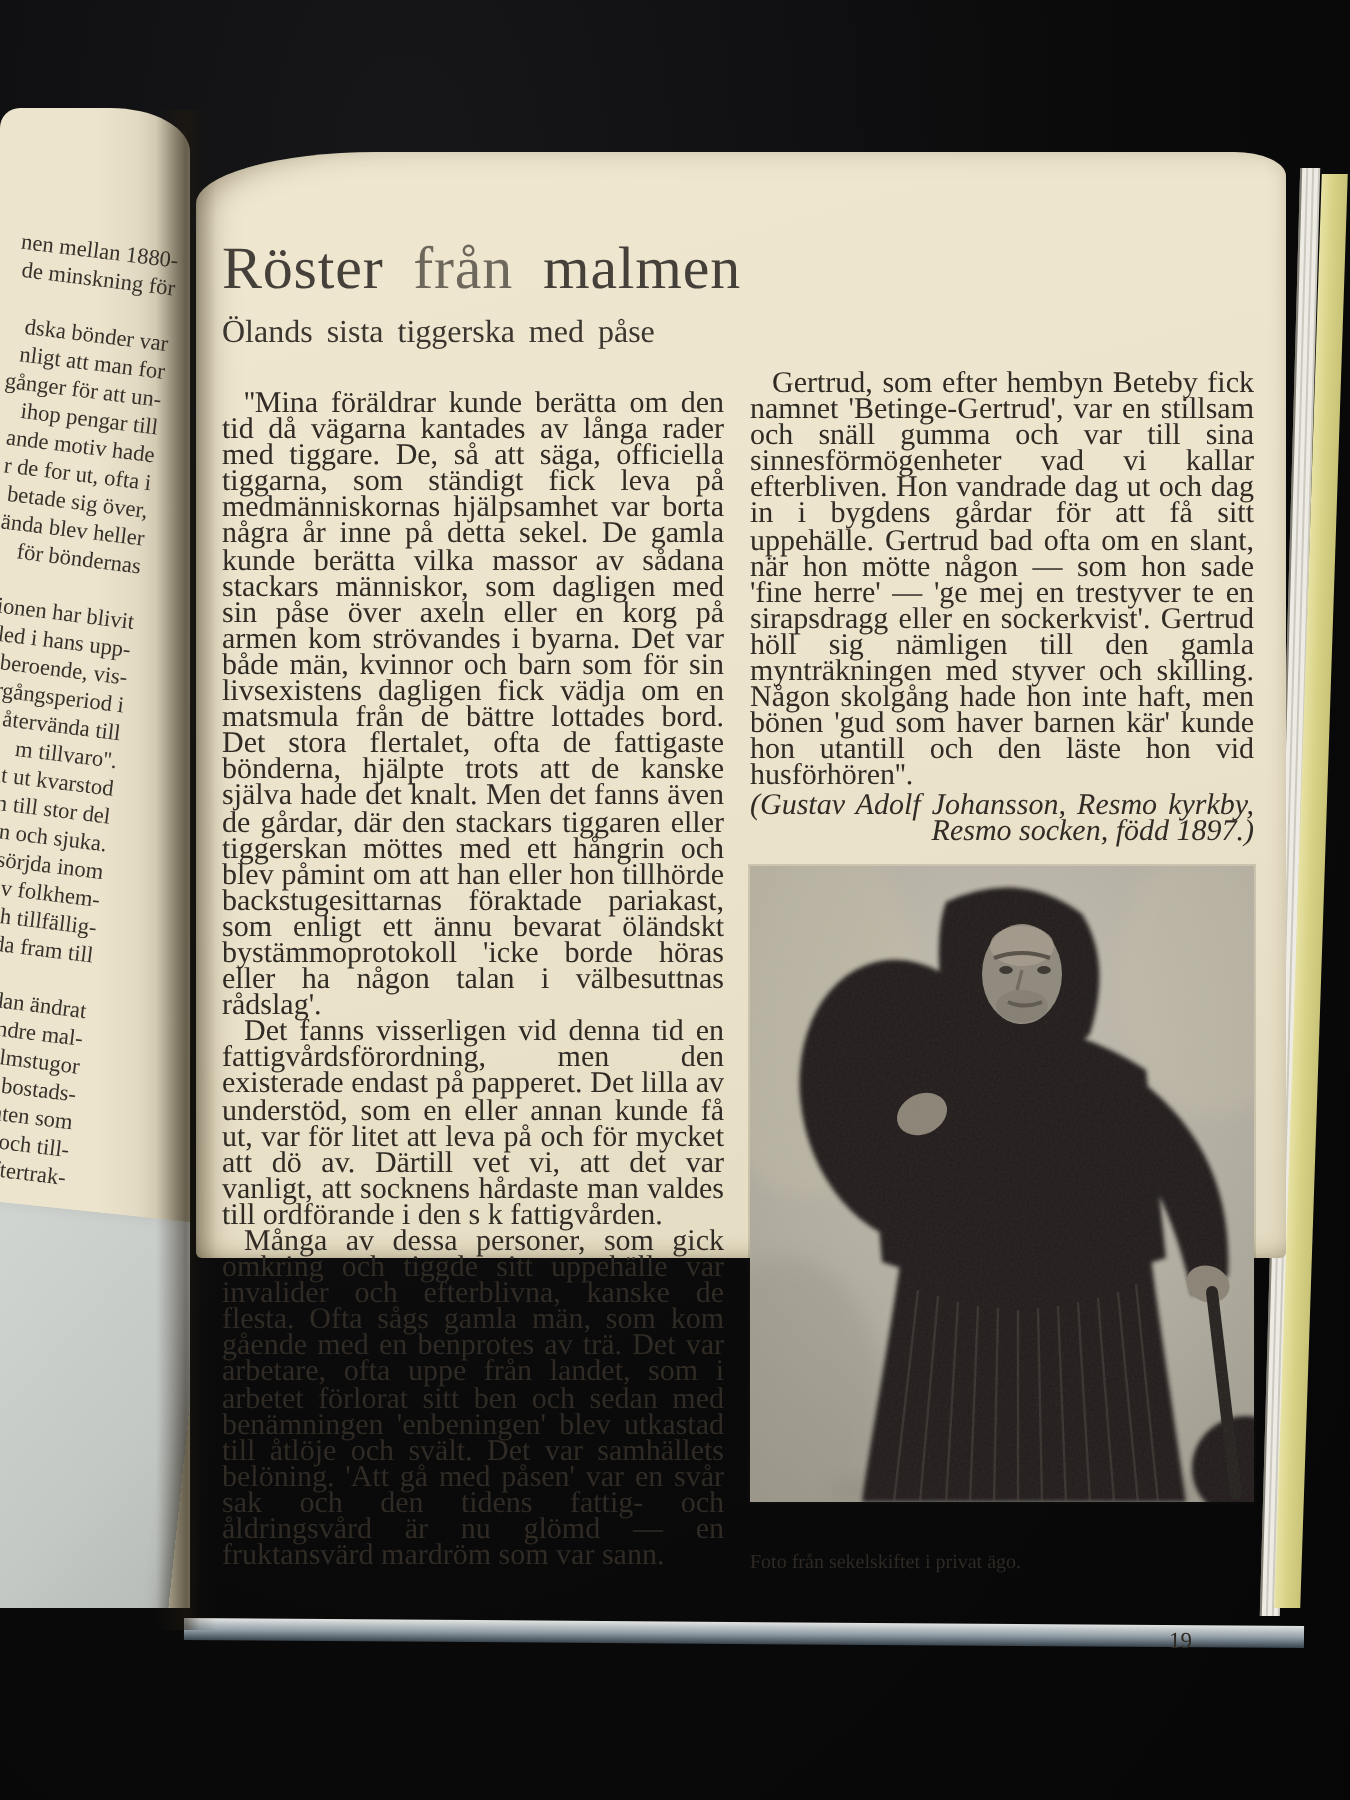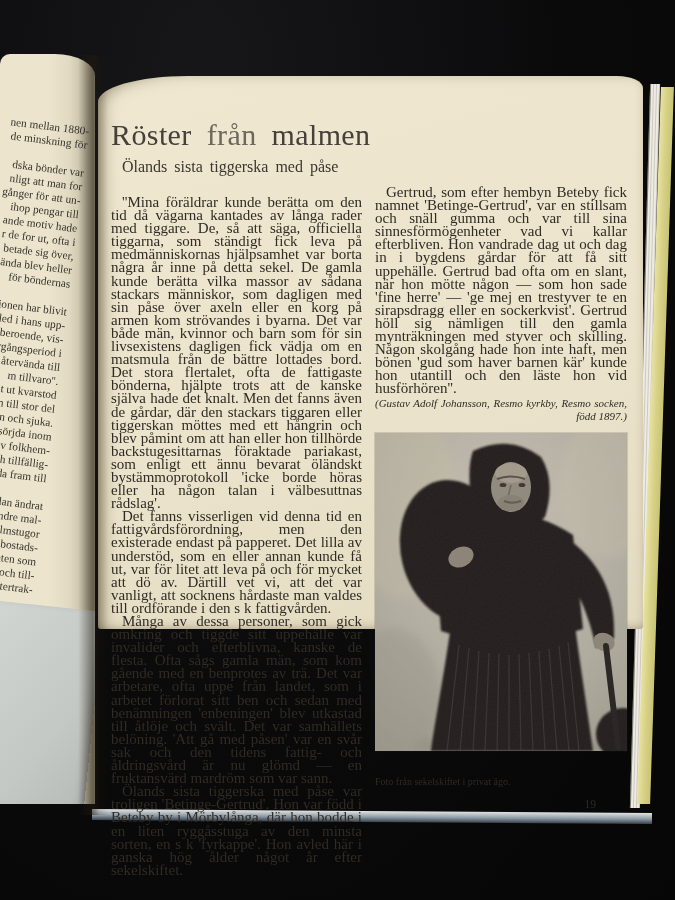--- a/index.html
+++ b/index.html
@@ -33,29 +33,29 @@
   .right-page{position:absolute;left:98px;top:76px;width:545px;height:553px;z-index:2;
     background:linear-gradient(165deg,#efe7d0 0%,#ebe3cb 55%,#e3dbc1 100%);
     border-radius:90px 26px 3px 3px / 26px 12px 3px 3px;
     box-shadow:inset 12px 2px 16px -8px rgba(70,55,25,.5), inset -4px -6px 12px -8px rgba(70,55,25,.45);
     padding:42px 16px 0 13px;box-sizing:border-box;}
   .cols{display:flex;gap:13px;}
   .col-left{width:251px;flex:0 0 251px;}
   .col-right{width:252px;flex:0 0 252px;padding-top:68px;box-sizing:content-box;}
   .title{font-size:30px;line-height:34px;color:#45403a;white-space:nowrap;letter-spacing:.4px;word-spacing:7px;}
   .title .mid{color:#6e685c;}
-  .subtitle{font-size:16px;line-height:20px;margin-top:5px;margin-bottom:19px;color:#3b362f;word-spacing:3px;margin-left:11px;}
+  .subtitle{font-size:16px;line-height:20px;margin-top:5px;margin-bottom:19px;color:#3b362f;word-spacing:3px;}
   .body-text p{margin:0;font-size:15px;line-height:13.1px;text-align:justify;color:#302b24;text-indent:11px;}
-  .attribution{margin-top:1px;font-style:italic;font-size:11px;line-height:13.4px;
+  .attribution{margin-top:1px;font-style:italic;font-size:15px;line-height:13.4px;
     text-align:justify;text-align-last:right;color:#302b24;}
   .photo{display:block;margin-top:10px;width:252px;height:318px;outline:1px solid rgba(40,35,25,.15);}
   .caption{margin-top:7px;font-size:10.6px;line-height:13.5px;color:#2f2a24;}
   .cap1{font-style:italic;word-spacing:3px;display:block;}
   .cap2{font-style:normal;font-size:10px;display:block;margin-top:24px;}
-  .pagenum{margin-top:9px;text-align:right;padding-right:31px;font-size:11.5px;color:#2f2a24;}
+  .pagenum{margin-top:26px;text-align:right;padding-right:31px;font-size:11.5px;color:#2f2a24;}
 </style>
 </head>
 <body>
 
 <div class="stage">
 
   <div class="left-page">
     <div class="fragments">
 
         <span class="frag-line">nen mellan 1880-</span>
@@ -134,21 +134,20 @@
   <div class="right-page">
     <div class="cols">
 
       <div class="col-left">
         <div class="title"><span>Röster</span> <span class="mid">från</span> <span>malmen</span></div>
         <div class="subtitle">Ölands sista tiggerska med påse</div>
         <div class="body-text">
           <p>''Mina föräldrar kunde berätta om den tid då vägarna kantades av långa rader med tiggare. De, så att säga, officiella tiggarna, som ständigt fick leva på medmänniskornas hjälpsamhet var borta några år inne på detta sekel. De gamla kunde berätta vilka massor av sådana stackars människor, som dagligen med sin påse över axeln eller en korg på armen kom strövandes i byarna. Det var både män, kvinnor och barn som för sin livsexistens dagligen fick vädja om en matsmula från de bättre lottades bord. Det stora flertalet, ofta de fattigaste bönderna, hjälpte trots att de kanske själva hade det knalt. Men det fanns även de gårdar, där den stackars tiggaren eller tiggerskan möttes med ett hångrin och blev påmint om att han eller hon tillhörde backstugesittarnas föraktade pariakast, som enligt ett ännu bevarat öländskt bystämmoprotokoll 'icke borde höras eller ha någon talan i välbesuttnas rådslag'.</p>
           <p>Det fanns visserligen vid denna tid en fattigvårdsförordning, men den existerade endast på papperet. Det lilla av understöd, som en eller annan kunde få ut, var för litet att leva på och för mycket att dö av. Därtill vet vi, att det var vanligt, att socknens hårdaste man valdes till ordförande i den s k fattigvården.</p>
           <p>Många av dessa personer, som gick omkring och tiggde sitt uppehälle var invalider och efterblivna, kanske de flesta. Ofta sågs gamla män, som kom gående med en benprotes av trä. Det var arbetare, ofta uppe från landet, som i arbetet förlorat sitt ben och sedan med benämningen 'enbeningen' blev utkastad till åtlöje och svält. Det var samhällets belöning. 'Att gå med påsen' var en svår sak och den tidens fattig- och åldringsvård är nu glömd — en fruktansvärd mardröm som var sann.</p>
-          <p>Ölands sista tiggerska med påse var troligen 'Betinge-Gertrud'. Hon var född i Beteby by i Mörbylånga, där hon bodde i en liten ryggåsstuga av den minsta sorten, en s k 'fyrkappe'. Hon avled här i ganska hög ålder något år efter sekelskiftet.</p>
         </div>
       </div>
 
       <div class="col-right">
         <div class="body-text">
           <p>Gertrud, som efter hembyn Beteby fick namnet 'Betinge-Gertrud', var en stillsam och snäll gumma och var till sina sinnesförmögenheter vad vi kallar efterbliven. Hon vandrade dag ut och dag in i bygdens gårdar för att få sitt uppehälle. Gertrud bad ofta om en slant, när hon mötte någon — som hon sade 'fine herre' — 'ge mej en trestyver te en sirapsdragg eller en sockerkvist'. Gertrud höll sig nämligen till den gamla mynträkningen med styver och skilling. Någon skolgång hade hon inte haft, men bönen 'gud som haver barnen kär' kunde hon utantill och den läste hon vid husförhören''.</p>
         </div>
         <div class="attribution">(Gustav Adolf Johansson, Resmo kyrkby, Resmo socken, född 1897.)</div>
 
         <svg class="photo" viewBox="0 0 252 318" aria-hidden="true">

